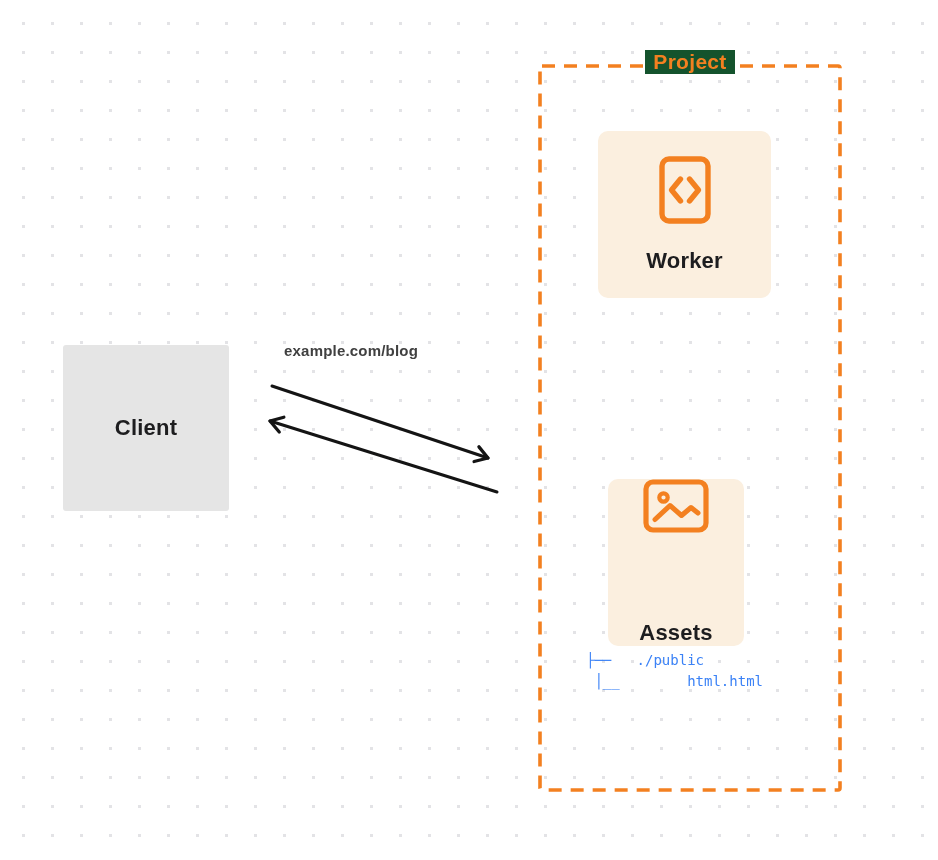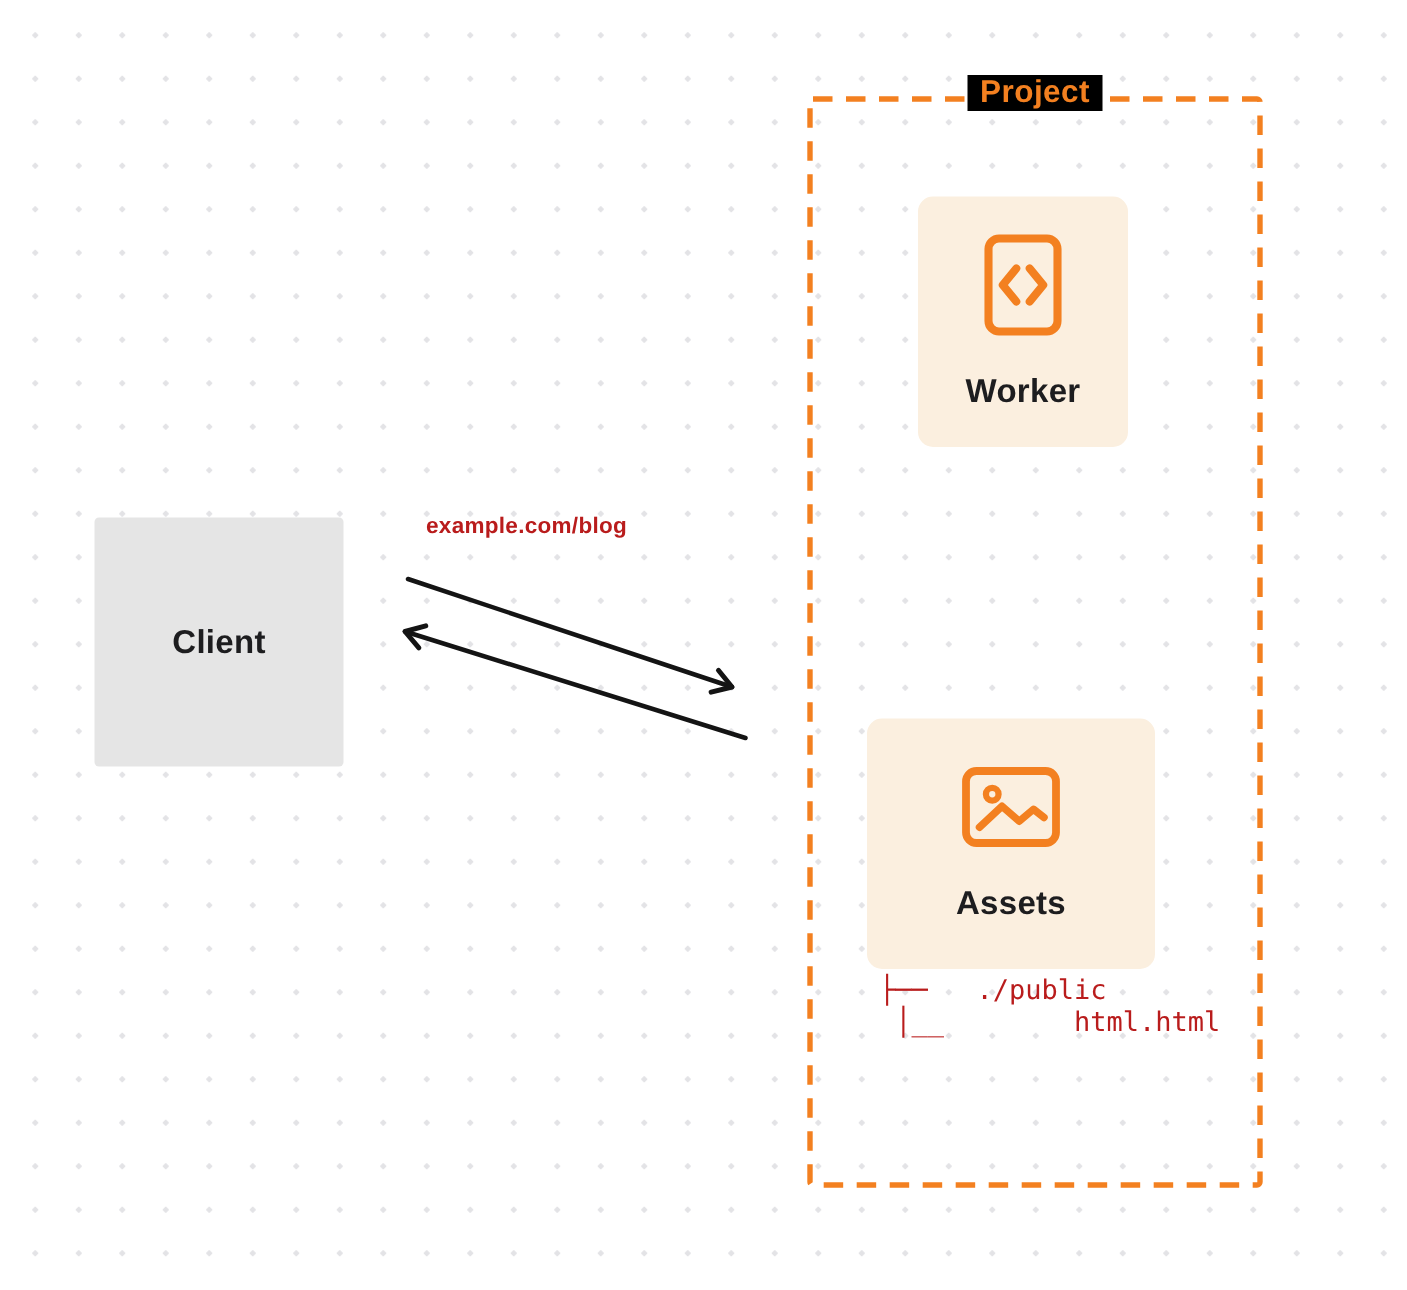--- a/index.html
+++ b/index.html
@@ -12,51 +12,51 @@
     background-image: radial-gradient(circle, #e3e3e6 1.7px, transparent 1.9px);
     background-size: 29px 29px;
     background-position: 9px 9px;
   }
   .abs { position:absolute; }
 
   .project-border-svg { left:538px; top:62px; width:304px; height:730px; overflow:visible; }
 
   .project-label-row { left:538px; top:50px; width:304px; text-align:center; }
   .project-label {
-    display:inline-block; background:#000000; padding:0 8px;
+    display:inline-block; background:#14532d; padding:0 8px;
     color:#F38020; font-size:21px; font-weight:700; letter-spacing:.3px;
   }
 
   .card {
     background:#FBEFDF; border-radius:10px;
     display:flex; flex-direction:column; align-items:center; justify-content:center;
     gap:24px;
   }
-  .worker-card { left:612px; top:131px; width:140px; height:167px; }
-  .assets-card { left:578px; top:479px; width:192px; height:167px; }
+  .worker-card { left:598px; top:131px; width:173px; height:167px; }
+  .assets-card { left:608px; top:479px; width:136px; height:167px;justify-content:space-between; }
 
   .card-label, .client-label {
     font-size:22px; font-weight:700; color:#1D1D1F; letter-spacing:.2px;
   }
 
   .client-card {
     left:63px; top:345px; width:166px; height:166px;
     background:#e5e5e5; border-radius:3px;
     display:flex; align-items:center; justify-content:center;
   }
 
   .request-label {
     left:284px; top:342px;
-    font-size:15px; font-weight:700; color:#b91c1c; letter-spacing:.2px;
+    font-size:15px; font-weight:700; color:#404040; letter-spacing:.2px;
   }
 
   .file-tree {
     left:586px; top:650px; width:220px;
     font-family:"DejaVu Sans Mono", monospace;
-    font-size:18px; line-height:21px; color:#b91c1c;
+    font-size:14px; line-height:21px; color:#3b82f6;
   }
   .file-tree div { white-space:pre; }
 
   .arrows-svg { left:248px; top:368px; width:285px; height:145px; overflow:visible; }
 </style>
 </head>
 <body>
 
 <svg class="abs project-border-svg" viewBox="0 0 304 730">
   <rect x="2" y="4" width="300" height="724" rx="2" fill="none" stroke="#F38020" stroke-width="3.6" stroke-dasharray="13 9"></rect>

